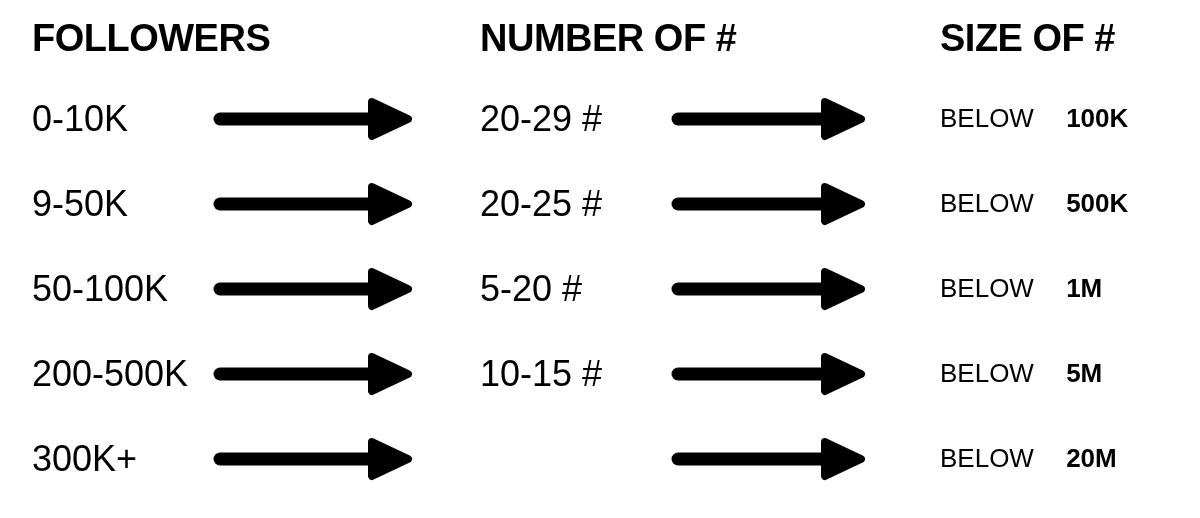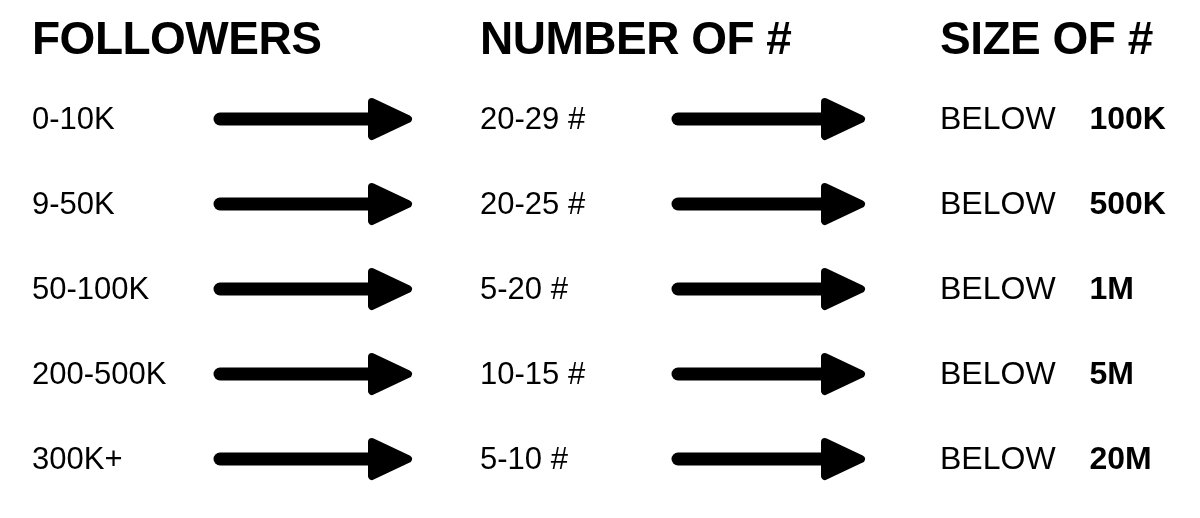--- a/index.html
+++ b/index.html
@@ -21,39 +21,39 @@
     grid-template-rows: 76px repeat(5, 85px);
     padding-left: 32px;
     padding-right: 28px;
     height: 100%;
   }
   .cell {
     display: flex;
     align-items: center;
   }
   .header {
-    font-size: 46px;
+    font-size: 38px;
     font-weight: 800;
     letter-spacing: -0.5px;
     white-space: nowrap;
     text-align: right;
   }
   .h1 { grid-column: 1 / span 2; grid-row: 1; }
   .h2 { grid-column: 4 / span 2; grid-row: 1; }
   .h3 { grid-column: 7;          grid-row: 1; }
   .label {
-    font-size: 31px;
+    font-size: 36px;
     font-weight: 400;
     white-space: nowrap;
   }
   .col-followers { grid-column: 1; }
   .col-arrow1    { grid-column: 2; }
   .col-hashtags  { grid-column: 4; }
   .col-arrow2    { grid-column: 5; }
-  .col-size      { grid-column: 7; font-size: 32px; }
+  .col-size      { grid-column: 7; font-size: 26px; }
   .col-size b    { font-weight: 700; margin-left: 25px; }
   .arrow-cell svg { display: block; }
 </style>
 </head>
 <body>
 
 <div class="canvas">
   <div class="grid">
 
     <div class="cell header h1">FOLLOWERS</div>
@@ -124,21 +124,20 @@
     </div>
     <div class="cell label col-size" style="grid-row:5"><span>BELOW</span>&nbsp;<b>5M</b></div>
 
     <div class="cell label col-followers" style="grid-row:6">300K+</div>
     <div class="cell arrow-cell col-arrow1" style="grid-row:6">
       <svg width="203" height="44" viewBox="0 0 203 44" aria-hidden="true">
           <path d="M8 22 H160" stroke="#000" stroke-width="13" stroke-linecap="round" fill="none"></path>
           <path d="M160 5 L196 22 L160 39 Z" fill="#000" stroke="#000" stroke-width="8" stroke-linejoin="round"></path>
         </svg>
     </div>
-    <div class="cell label col-hashtags" style="grid-row:6">5-10 #</div>
     <div class="cell arrow-cell col-arrow2" style="grid-row:6">
       <svg width="198" height="44" viewBox="0 0 198 44" aria-hidden="true">
           <path d="M8 22 H155" stroke="#000" stroke-width="13" stroke-linecap="round" fill="none"></path>
           <path d="M155 5 L191 22 L155 39 Z" fill="#000" stroke="#000" stroke-width="8" stroke-linejoin="round"></path>
         </svg>
     </div>
     <div class="cell label col-size" style="grid-row:6"><span>BELOW</span>&nbsp;<b>20M</b></div>
 
   </div>
 </div>

